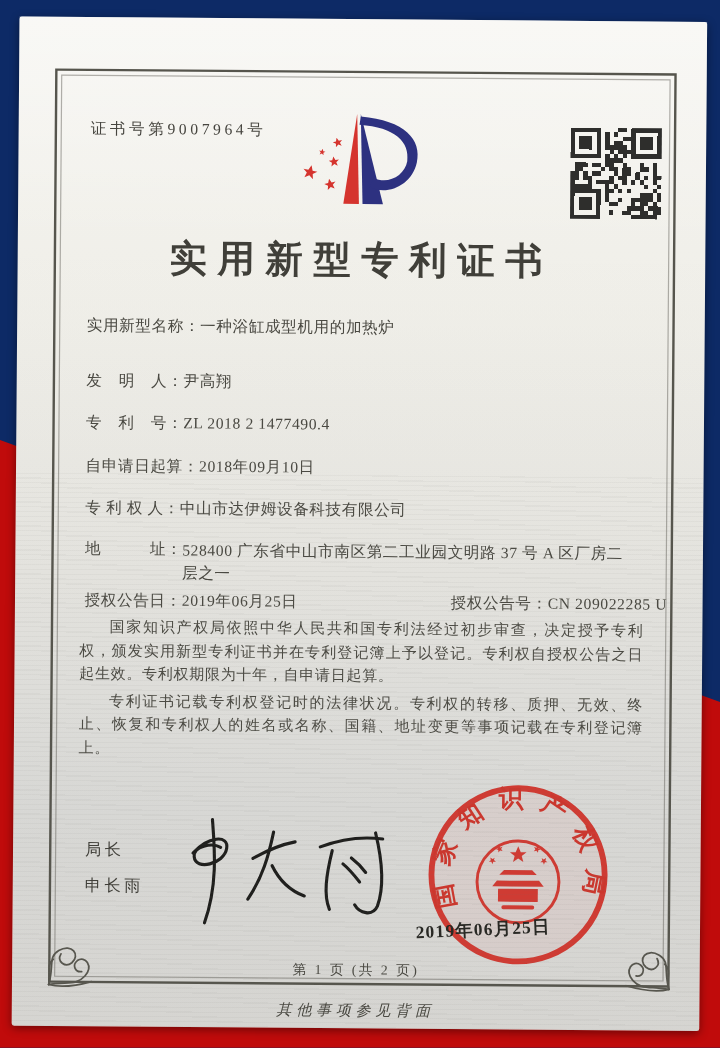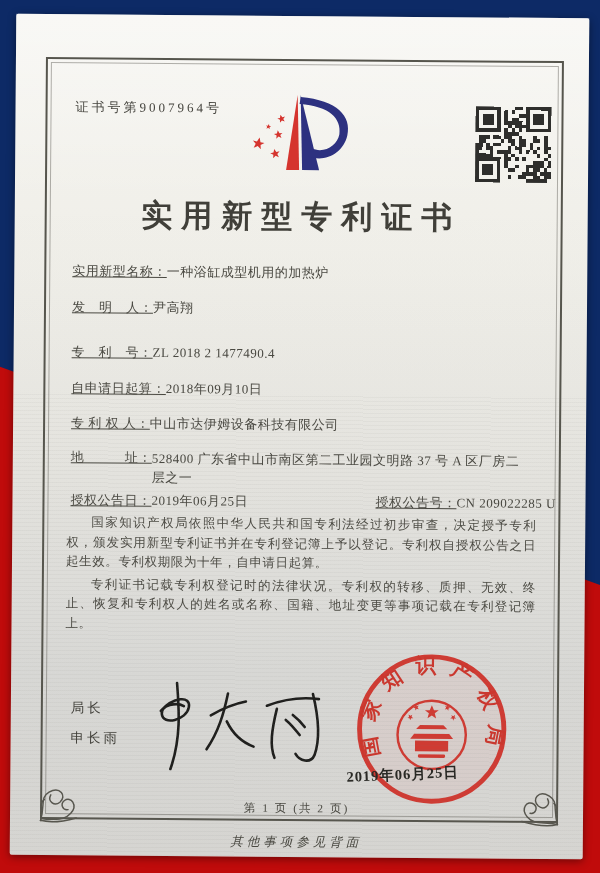--- a/index.html
+++ b/index.html
@@ -18,21 +18,21 @@
   .shade{position:absolute;inset:0;pointer-events:none;
          background:linear-gradient(180deg,rgba(255,255,255,.45) 0%,rgba(255,255,255,0) 22%,rgba(60,60,60,.05) 70%,rgba(60,60,60,.10) 100%);}
   .frame{position:absolute;left:30px;top:43px;width:514px;height:758px;
          border:2px solid #56554d;outline:1px solid rgba(86,85,77,.45);outline-offset:-6px;}
   .cert-no{position:absolute;left:60px;top:84px;font-size:13px;letter-spacing:3px;color:#46453f;}
   .logo{position:absolute;left:222px;top:76px;width:130px;height:88px;}
   .qr{position:absolute;left:460px;top:89px;width:76px;height:76px;}
   .title{position:absolute;left:0;top:180px;width:100%;text-align:center;
          font-size:31px;font-weight:700;letter-spacing:9px;color:#403f39;}
   .fld{position:absolute;left:58px;font-size:13px;color:#4a4942;letter-spacing:.5px;white-space:nowrap;}
-  .fld .lab{color:#4a4942;text-decoration:underline;}
+  .fld .lab{color:#4a4942;}
   .addr-val{display:inline-block;vertical-align:top;white-space:normal;width:378px;line-height:19px;}
   .grant2{position:absolute;left:305px;top:0;}
   .paras{position:absolute;left:54px;top:499px;width:470px;font-size:12.5px;
          line-height:19.5px;color:#4c4b44;letter-spacing:.6px;text-align:justify;}
   .paras p{margin:0 0 3px 0;text-indent:2em;}
   .barcode{position:absolute;left:53px;top:645px;width:154px;height:14px;
          background:repeating-linear-gradient(90deg,#39393６ 0 1px,transparent 1px 3px),
                     repeating-linear-gradient(90deg,#3a3a36 0 2px,transparent 2px 7px);
          opacity:.75;}
   .officer{position:absolute;left:60px;top:679px;font-size:13.5px;color:#403f39;letter-spacing:3px;line-height:30px;}
@@ -326,21 +326,21 @@
           <rect x="18" y="20" width="1" height="1"></rect>
           <rect x="19" y="20" width="1" height="1"></rect>
         </g>
       </svg></div>
 
   <div class="title">实用新型专利证书</div>
 
   <div class="fld" style="top:248px">
     <span class="lab">实用新型名称：</span><span>一种浴缸成型机用的加热炉</span>
   </div>
-  <div class="fld" style="top:284px">
+  <div class="fld" style="top:294px">
     <span class="lab">发　明　人：</span><span>尹高翔</span>
   </div>
   <div class="fld" style="top:329px">
     <span class="lab">专　利　号：</span><span>ZL 2018 2 1477490.4</span>
   </div>
   <div class="fld" style="top:365px">
     <span class="lab">自申请日起算：</span><span>2018年09月10日</span>
   </div>
   <div class="fld" style="top:400px">
     <span class="lab">专 利 权 人：</span><span>中山市达伊姆设备科技有限公司</span>

